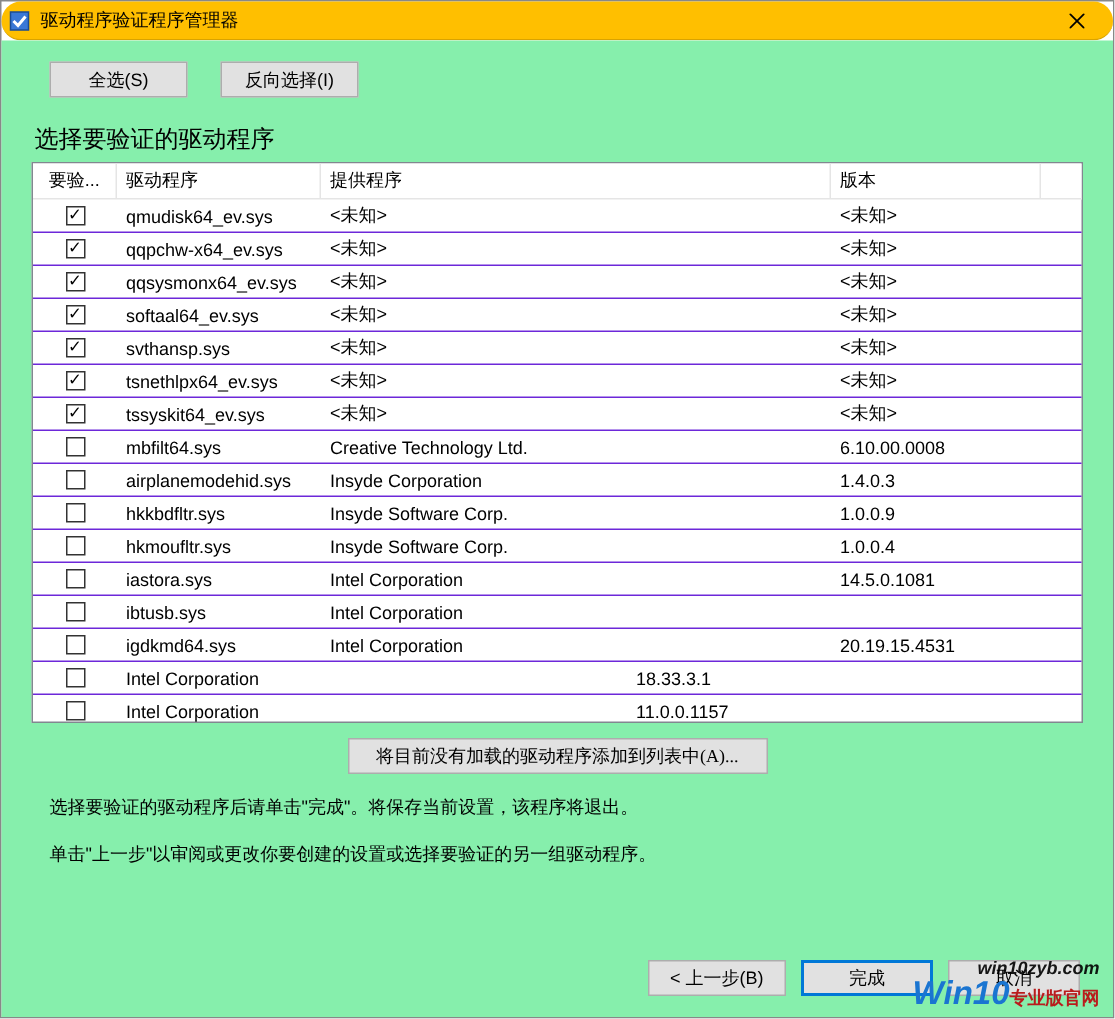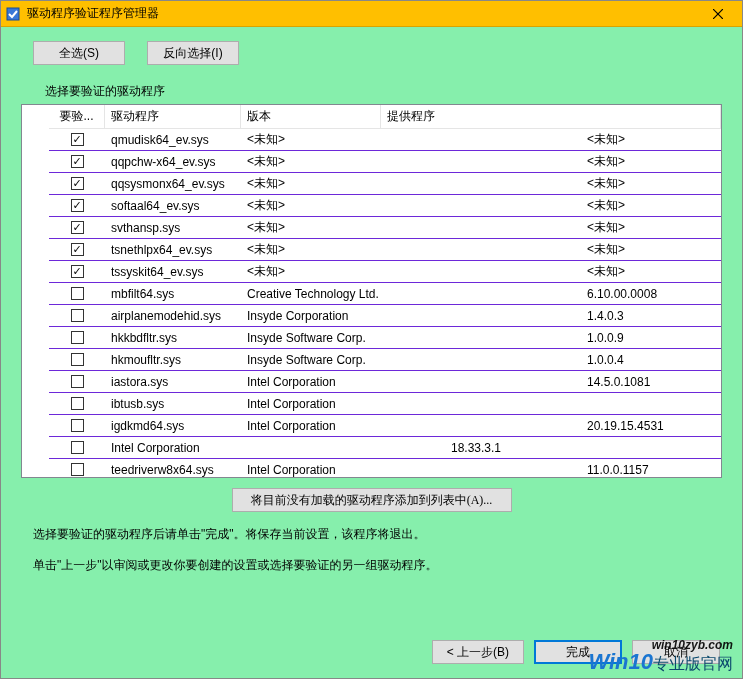--- a/index.html
+++ b/index.html
@@ -19,20 +19,21 @@
   display: flex;
   flex-direction: column;
 }
 .titlebar {
   height: 26px;
   background: #ffbf00;
   display: flex;
   align-items: center;
   padding: 0 4px;
   border-bottom: 1px solid #d9a300;
+  border-radius: 13px;
 }
 .titlebar .icon {
   width: 16px;
   height: 16px;
   margin-right: 6px;
   display: inline-flex;
   align-items: center;
   justify-content: center;
 }
 .titlebar .title {
@@ -68,31 +69,30 @@
   background: #e1e1e1;
   font-size: 12px;
   display: inline-flex;
   align-items: center;
   justify-content: center;
   padding: 0 14px;
   cursor: default;
 }
 .sectionlabel {
   margin-bottom: 4px;
-  margin-left: 24px;
-  font-size: 12px;
+  margin-left: 2px;
+  font-size: 16px;
 }
 .listwrap {
   border: 1px solid #828790;
   height: 374px;
   margin: 0 0 10px 0;
   background: #fff;
   display: flex;
   flex-direction: column;
-  align-items: flex-end;
 }
 .listheader {
   display: flex;
   height: 24px;
   background: #fff;
   border-bottom: 1px solid #e5e5e5;
   flex-shrink: 0;
 }
 .listheader .hcell {
   border-right: 1px solid #e5e5e5;
@@ -174,21 +174,21 @@
   right: 10px;
   bottom: 6px;
   font-style: italic;
   font-weight: bold;
   pointer-events: none;
   text-align: right;
   line-height: 1;
 }
 .watermark .l1 { color: #000000; font-size: 12px; opacity: .9; text-align: right; }
 .watermark .l2 { color: #1a75d1; font-size: 22px; }
-.watermark .l2 .zh { font-size: 16px; font-style: normal; font-weight: normal; color: #0c4a6e; }
+.watermark .l2 .zh { font-size: 12px; font-style: normal; font-weight: bold; color: #b91c1c; }
 .windowwrap { position: relative; width: 743px; height: 679px; }
 </style>
 </head>
 <body>
 
 <div class="windowwrap">
 <div class="window">
 
   <div class="titlebar">
     <span class="icon">
@@ -212,22 +212,22 @@
       <button class="btn">全选(S)</button>
       <button class="btn">反向选择(I)</button>
     </div>
 
     <div class="sectionlabel">选择要验证的驱动程序</div>
 
     <div class="listwrap">
       <div class="listheader">
         <div class="hcell col-check">要验...</div>
         <div class="hcell col-driver">驱动程序</div>
+        <div class="hcell col-provider">提供程序</div>
         <div class="hcell col-version">版本</div>
-        <div class="hcell col-provider">提供程序</div>
       </div>
       <div class="listbody" id="listbody">
             <div class="row">
               <div class="cell col-check">
                 <span class="chk checked"></span>
               </div>
               <div class="cell col-driver">qmudisk64_ev.sys</div>
               <div class="cell col-provider">&lt;未知&gt;</div>
               <div class="cell col-version">&lt;未知&gt;</div>
             </div>
@@ -338,21 +338,20 @@
               <div class="cell col-check">
                 <span class="chk"></span>
               </div>
               <div class="cell col-provider">Intel Corporation</div>
               <div class="cell col-version">18.33.3.1</div>
             </div>
             <div class="row">
               <div class="cell col-check">
                 <span class="chk"></span>
               </div>
-              <div class="cell col-driver">teedriverw8x64.sys</div>
               <div class="cell col-provider">Intel Corporation</div>
               <div class="cell col-version">11.0.0.1157</div>
             </div>
           </div>
     </div>
 
     <div class="centerbtn">
       <button class="btn">将目前没有加载的驱动程序添加到列表中(A)...</button>
     </div>
 

